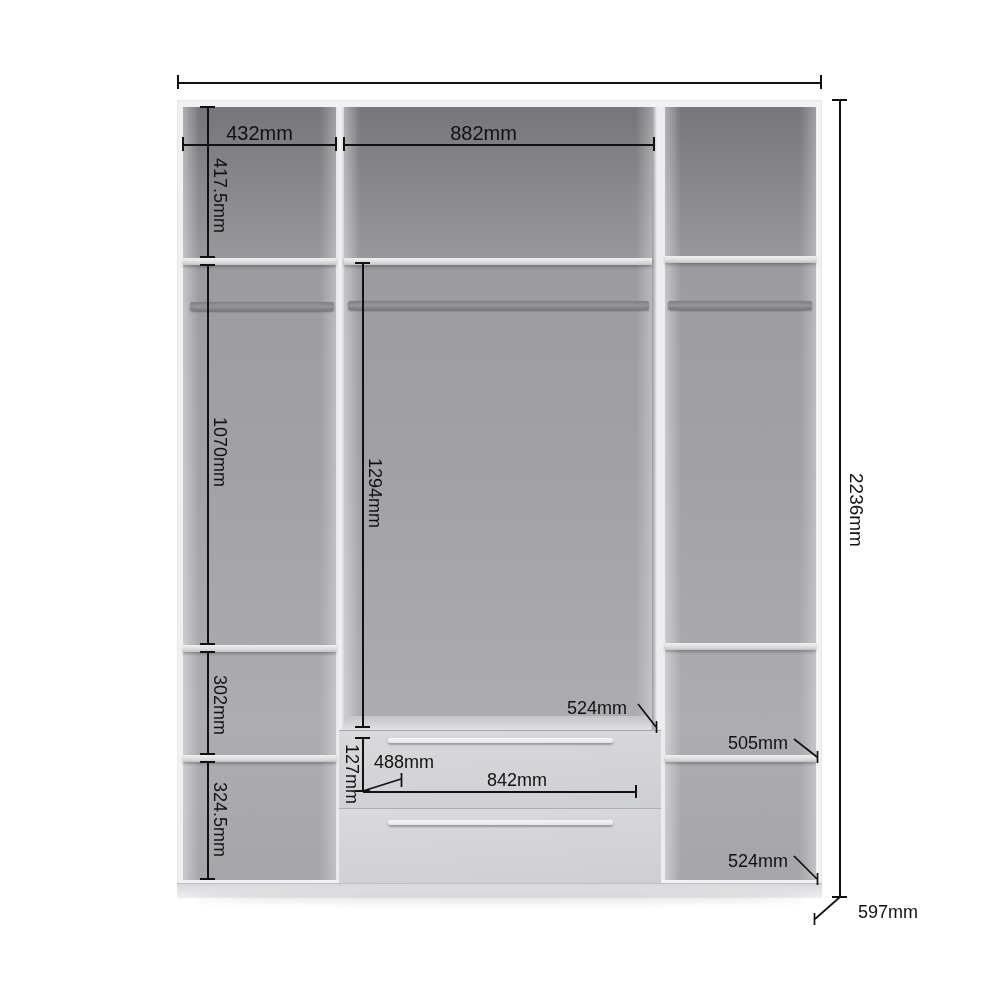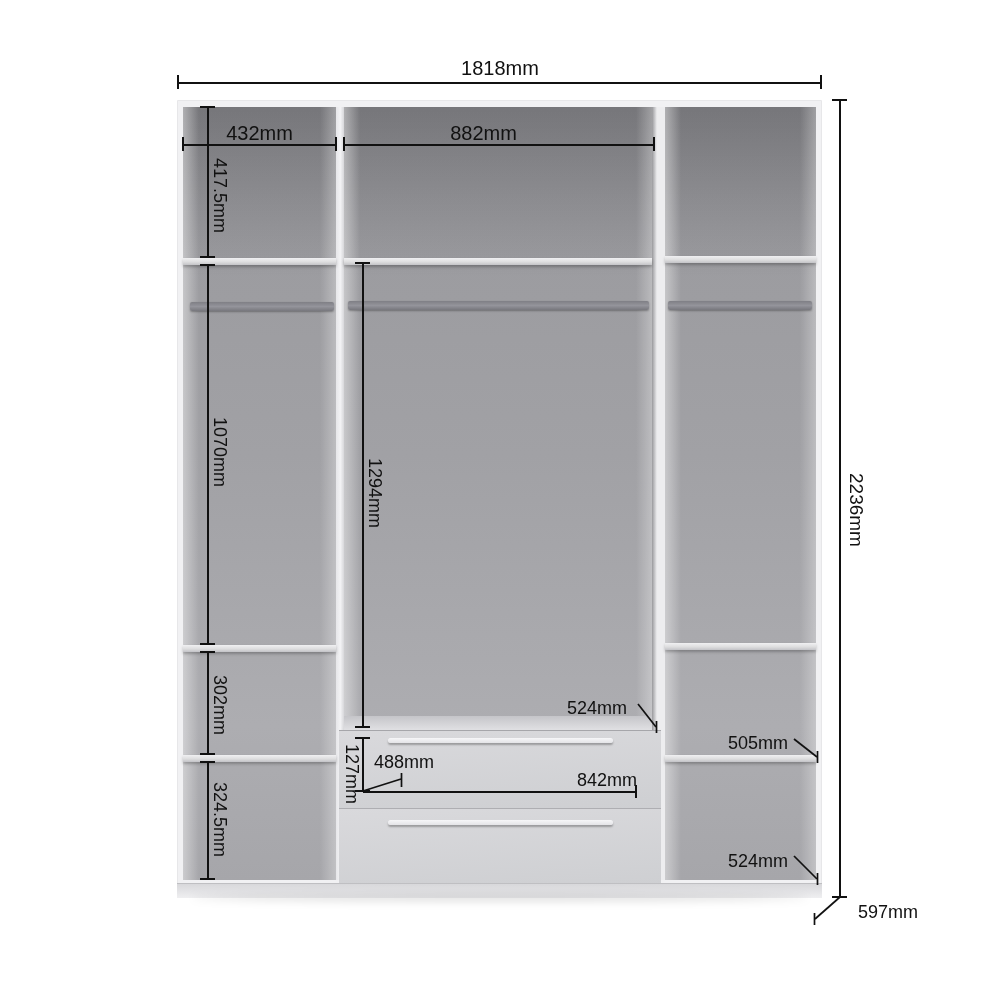--- a/index.html
+++ b/index.html
@@ -131,34 +131,33 @@
       <line x1="656.5" y1="721" x2="656.5" y2="733"></line>
       <line x1="794" y1="739" x2="817" y2="757"></line>
       <line x1="817.5" y1="751" x2="817.5" y2="763"></line>
       <line x1="794" y1="856" x2="817" y2="879"></line>
       <line x1="817.5" y1="873" x2="817.5" y2="885"></line>
       <line x1="840" y1="897" x2="815" y2="919"></line>
       <line x1="814.5" y1="913" x2="814.5" y2="925"></line>
     </g>
   </svg>
 
-  <span class="lab" style="left:178px;top:57px;width:644px;text-align:center;font-size:20px;">1818mm</span>
   <span class="labv" style="left:847px;top:473px;font-size:19px;">2236mm</span>
   <span class="lab" style="left:858px;top:903px;">597mm</span>
 
   <span class="lab" style="left:183px;top:122px;width:153px;text-align:center;font-size:20px;">432mm</span>
   <span class="lab" style="left:344px;top:122px;width:279px;text-align:center;font-size:20px;">882mm</span>
 
   <span class="labv" style="left:211px;top:158px;">417.5mm</span>
   <span class="labv" style="left:211px;top:417px;">1070mm</span>
   <span class="labv" style="left:211px;top:675px;">302mm</span>
   <span class="labv" style="left:211px;top:782px;">324.5mm</span>
 
   <span class="labv" style="left:366px;top:458px;">1294mm</span>
   <span class="labv" style="left:343px;top:744px;">127mm</span>
   <span class="lab" style="left:374px;top:753px;">488mm</span>
-  <span class="lab" style="left:487px;top:771px;width:150px;text-align:right;">842mm</span>
+  <span class="lab" style="left:487px;top:771px;width:150px;">842mm</span>
   <span class="lab" style="left:567px;top:699px;">524mm</span>
 
   <span class="lab" style="left:728px;top:734px;">505mm</span>
   <span class="lab" style="left:728px;top:852px;">524mm</span>
 
 </div>
 
 </body></html>

